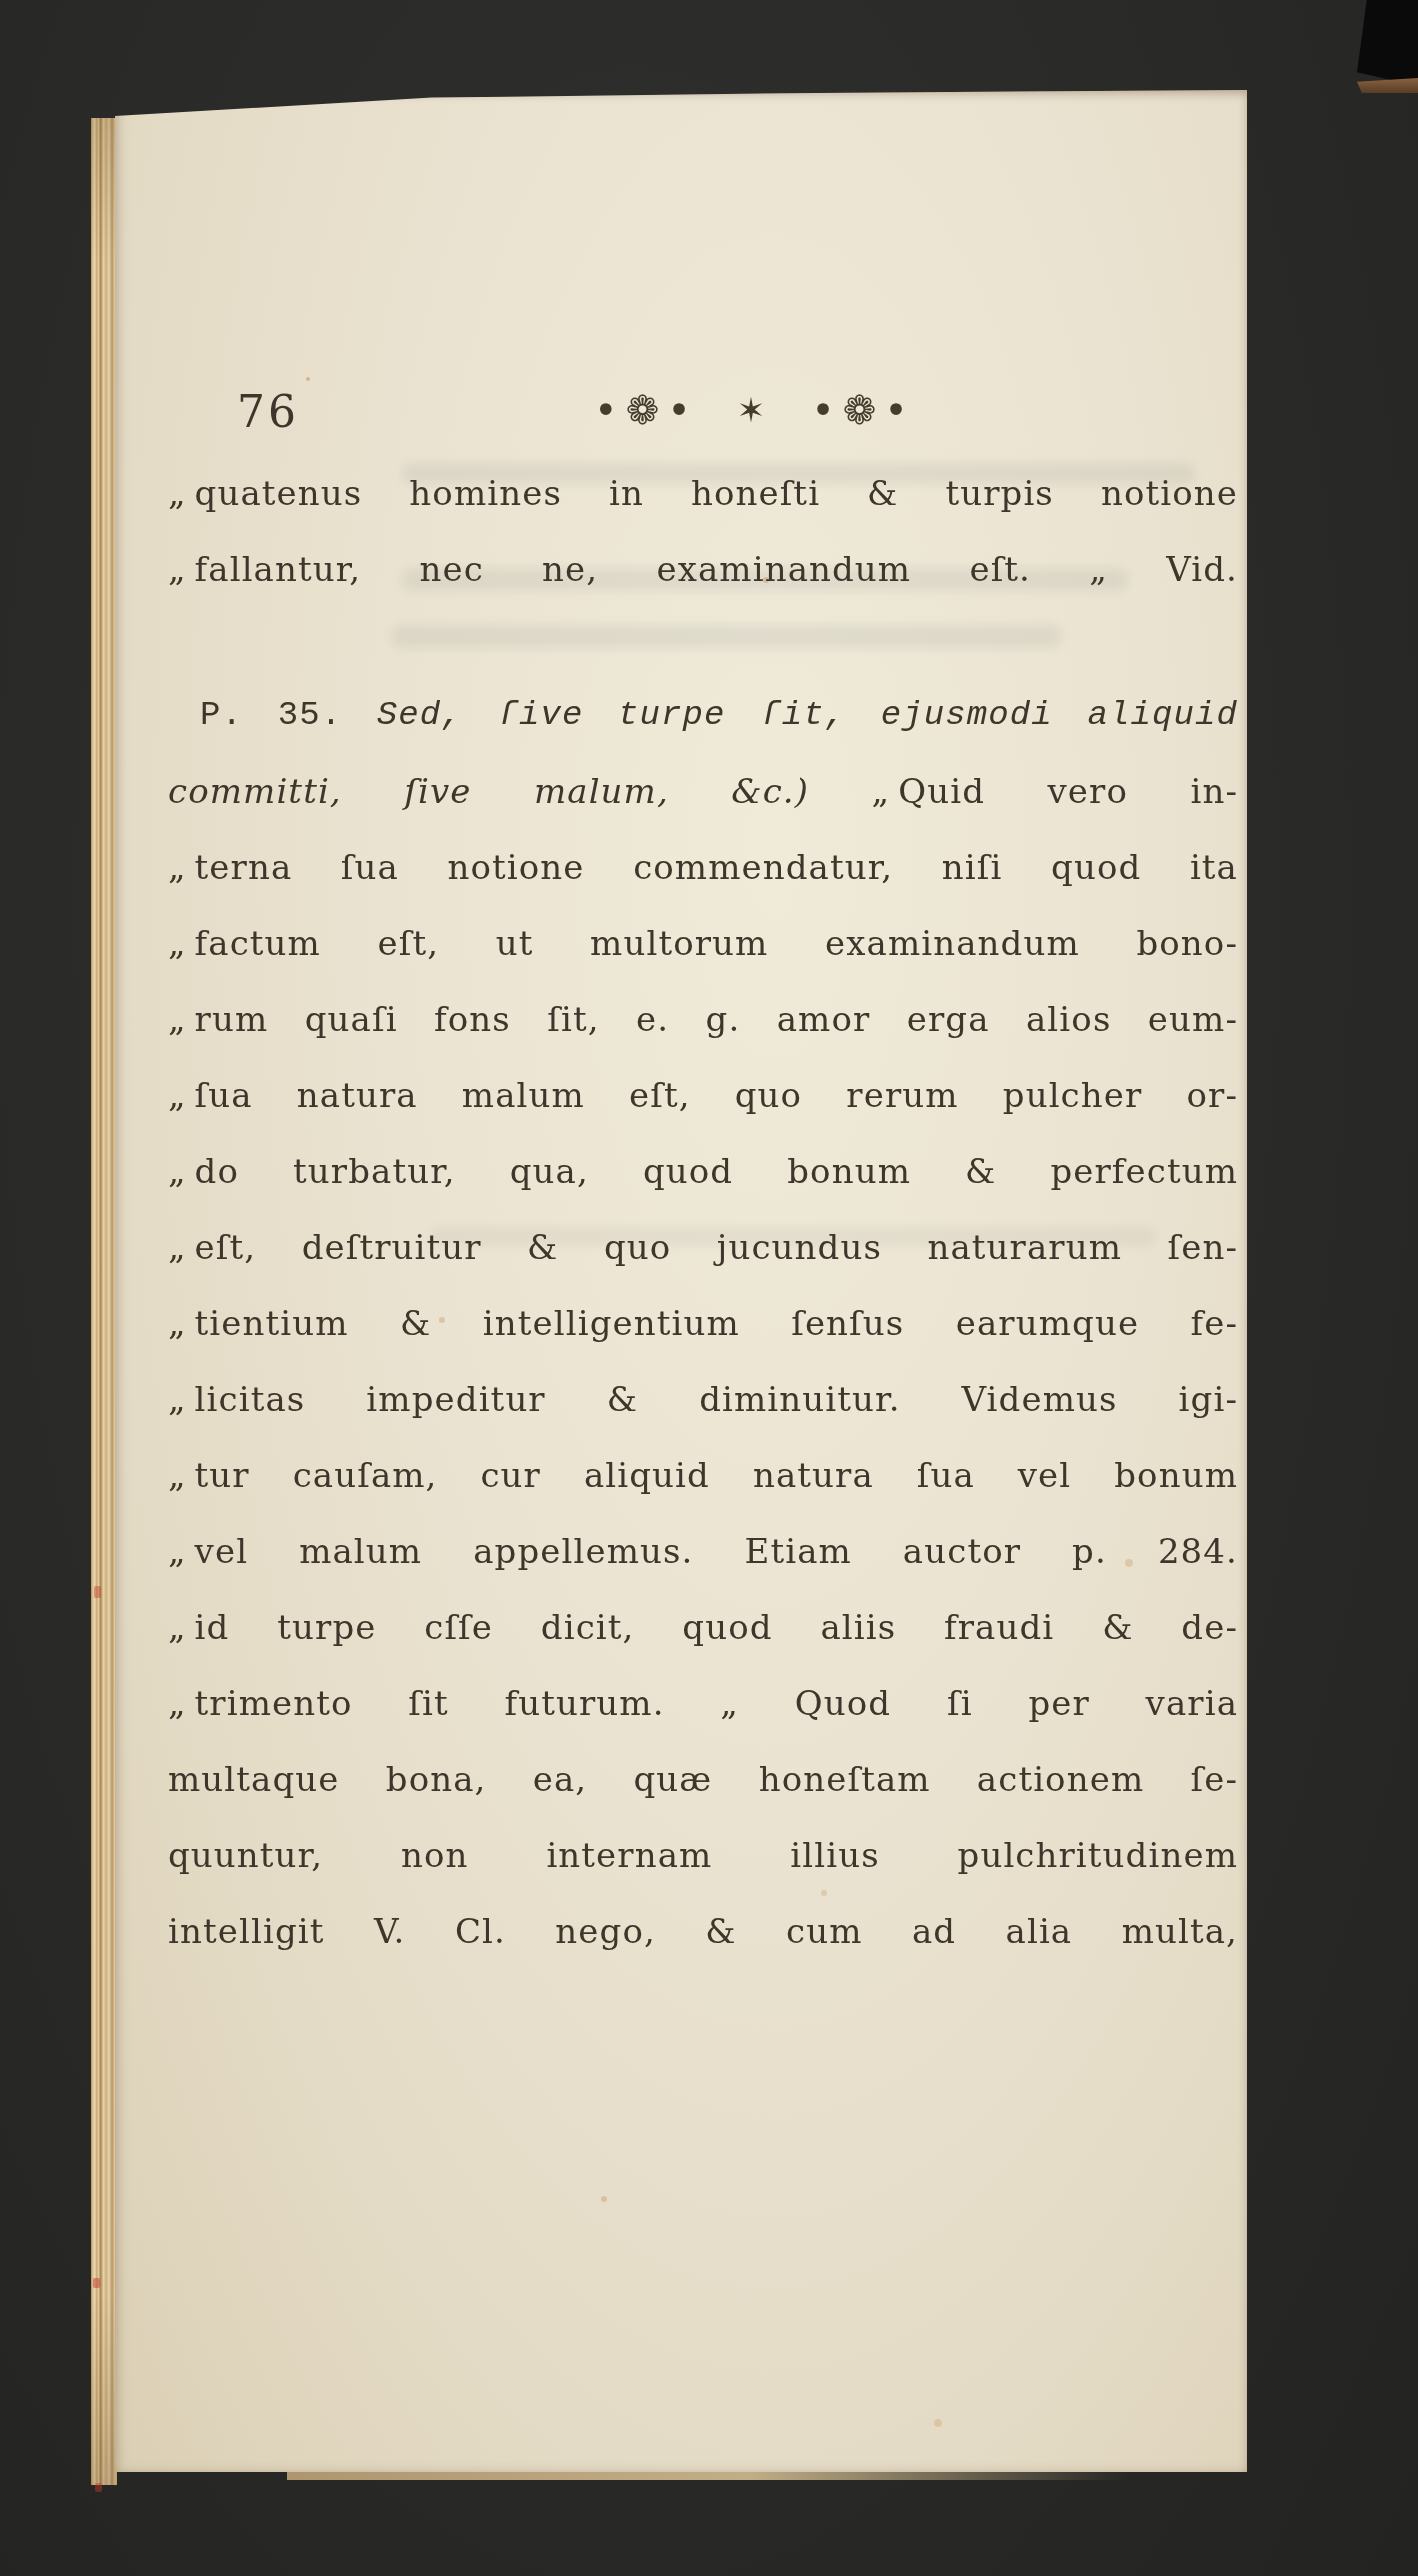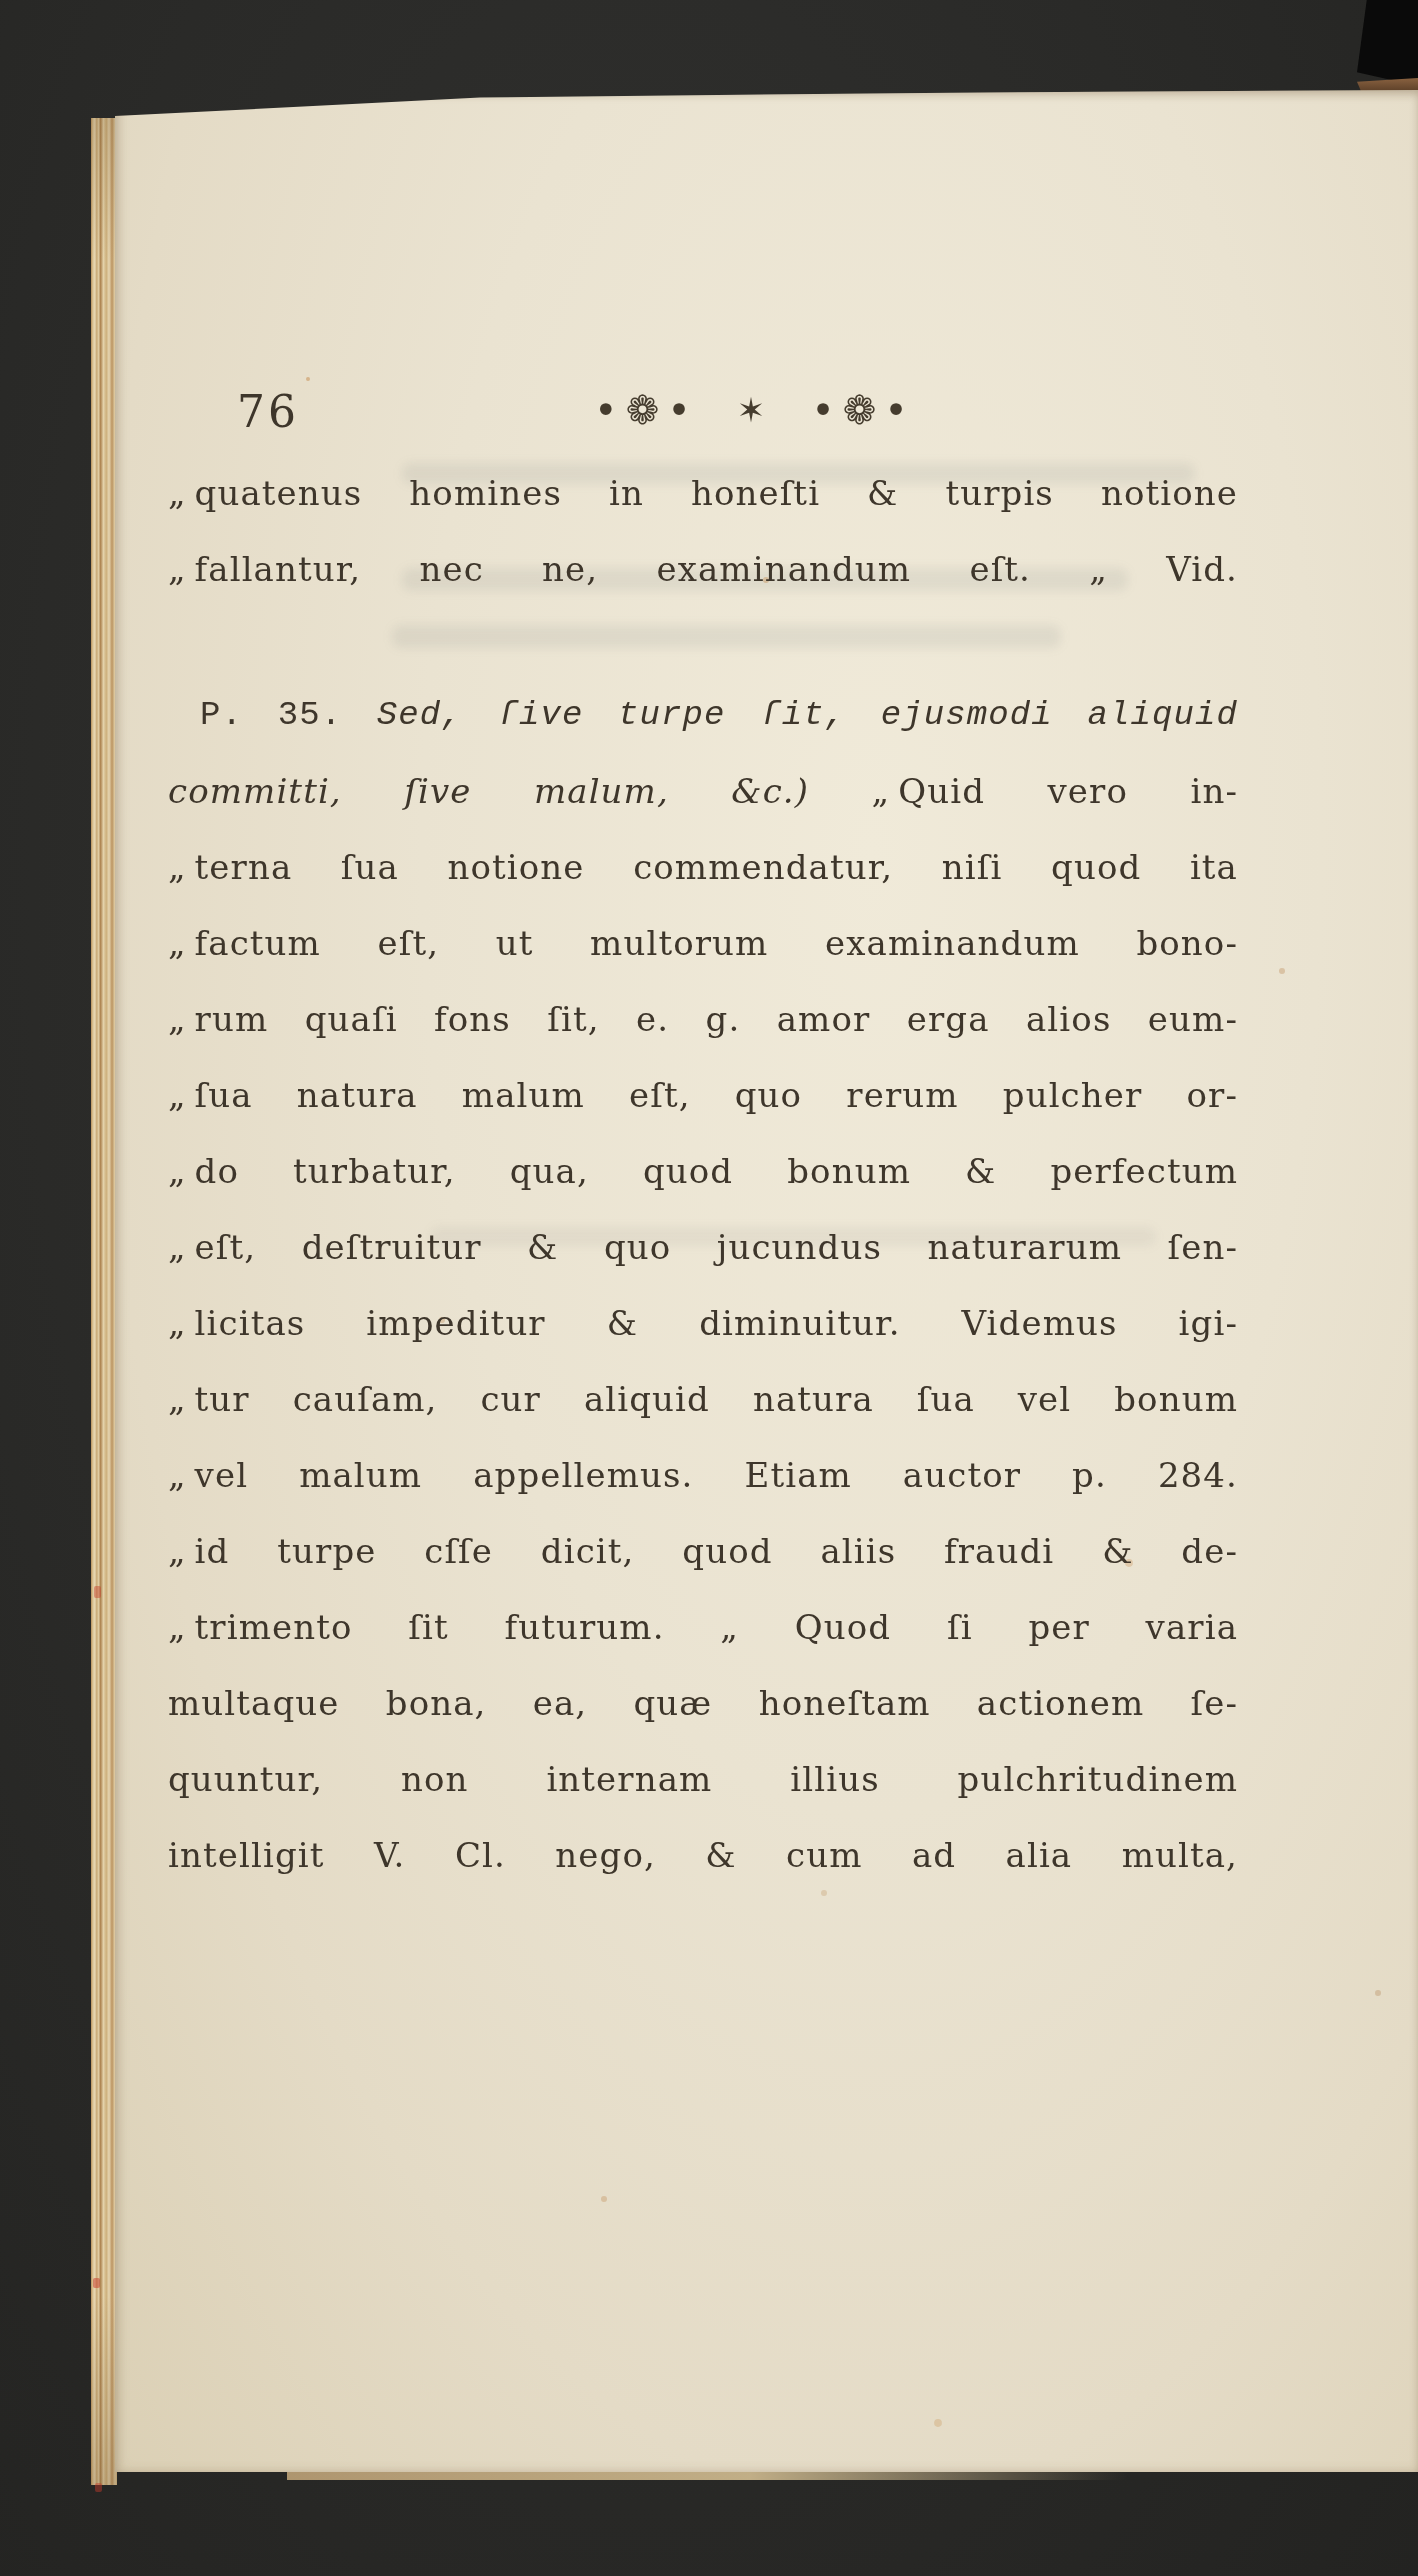--- a/index.html
+++ b/index.html
@@ -28,21 +28,21 @@
         #e0cda4 7.6px,#ad8450 9.6px,#e4d3ab 12.4px,#cdb07c 15.3px,
         #e6d6b2 18px,#bb9461 21px,#e2d0a8 24px,#d2b888 26px);
   }
   .edge-mark{position:absolute;width:6.7px;border-radius:1.9px;}
   .bottom-edge{
     position:absolute;left:287px;top:2472px;width:841px;height:7.6px;opacity:.85;
     background:linear-gradient(90deg,#c6a97c,#dcc698 55%,rgba(220,198,152,0));
   }
   
   .page{
-    position:absolute;left:115px;top:90px;width:1304px;height:2382px;
+    position:absolute;left:115px;top:90px;width:1132px;height:2382px;
     background:
       radial-gradient(ellipse at 58% 32%, #f0ead9 0%, #eae3d1 42%, #e4dbc6 72%, #dbd0b5 100%);
     clip-path:polygon(0 26px,28% 7.6px,62% 2.9px,100% 0,100% 100%,0 100%);
     box-shadow:inset 0 3.8px 9.6px rgba(90,65,35,.25), inset 3.8px 0 11.5px rgba(120,95,55,.18);
   }
   
   .header{position:absolute;top:294px;left:0;width:100%;height:63px;color:#3e362b;}
   .page-number{
     position:absolute;left:122px;top:1.9px;font-size:44px;letter-spacing:2.9px;color:#3e362b;
   }
@@ -118,20 +118,21 @@
       <div class="line"><span>„ fallantur, nec ne, examinandum eſt. „ Vid.</span></div>
       <div class="para-gap"></div>
       <div class="line indent"><span>P. 35. </span><span class="italic">Sed, ſive turpe ſit, ejusmodi aliquid</span></div>
       <div class="line"><span class="italic">committi, ſive malum, &amp;c.) </span><span>„ Quid vero in-</span></div>
       <div class="line"><span>„ terna ſua notione commendatur, niſi quod ita</span></div>
       <div class="line"><span>„ factum eſt, ut multorum examinandum bono-</span></div>
       <div class="line"><span>„ rum quaſi fons ſit, e. g. amor erga alios eum-</span></div>
       <div class="line"><span>„ ſua natura malum eſt, quo rerum pulcher or-</span></div>
       <div class="line"><span>„ do turbatur, qua, quod bonum &amp; perfectum</span></div>
       <div class="line"><span>„ eſt, deſtruitur &amp; quo jucundus naturarum ſen-</span></div>
+      <div class="line"><span>„ tientium &amp; intelligentium ſenſus earumque fe-</span></div>
       <div class="line"><span>„ licitas impeditur &amp; diminuitur. Videmus igi-</span></div>
       <div class="line"><span>„ tur cauſam, cur aliquid natura ſua vel bonum</span></div>
       <div class="line"><span>„ vel malum appellemus. Etiam auctor p. 284.</span></div>
       <div class="line"><span>„ id turpe cſſe dicit, quod aliis fraudi &amp; de-</span></div>
       <div class="line"><span>„ trimento ſit futurum. „ Quod ſi per varia</span></div>
       <div class="line"><span>multaque bona, ea, quæ honeſtam actionem ſe-</span></div>
       <div class="line"><span>quuntur, non internam illius pulchritudinem</span></div>
       <div class="line"><span>intelligit V. Cl. nego, &amp; cum ad alia multa,</span></div>
     </div>
 </div>

